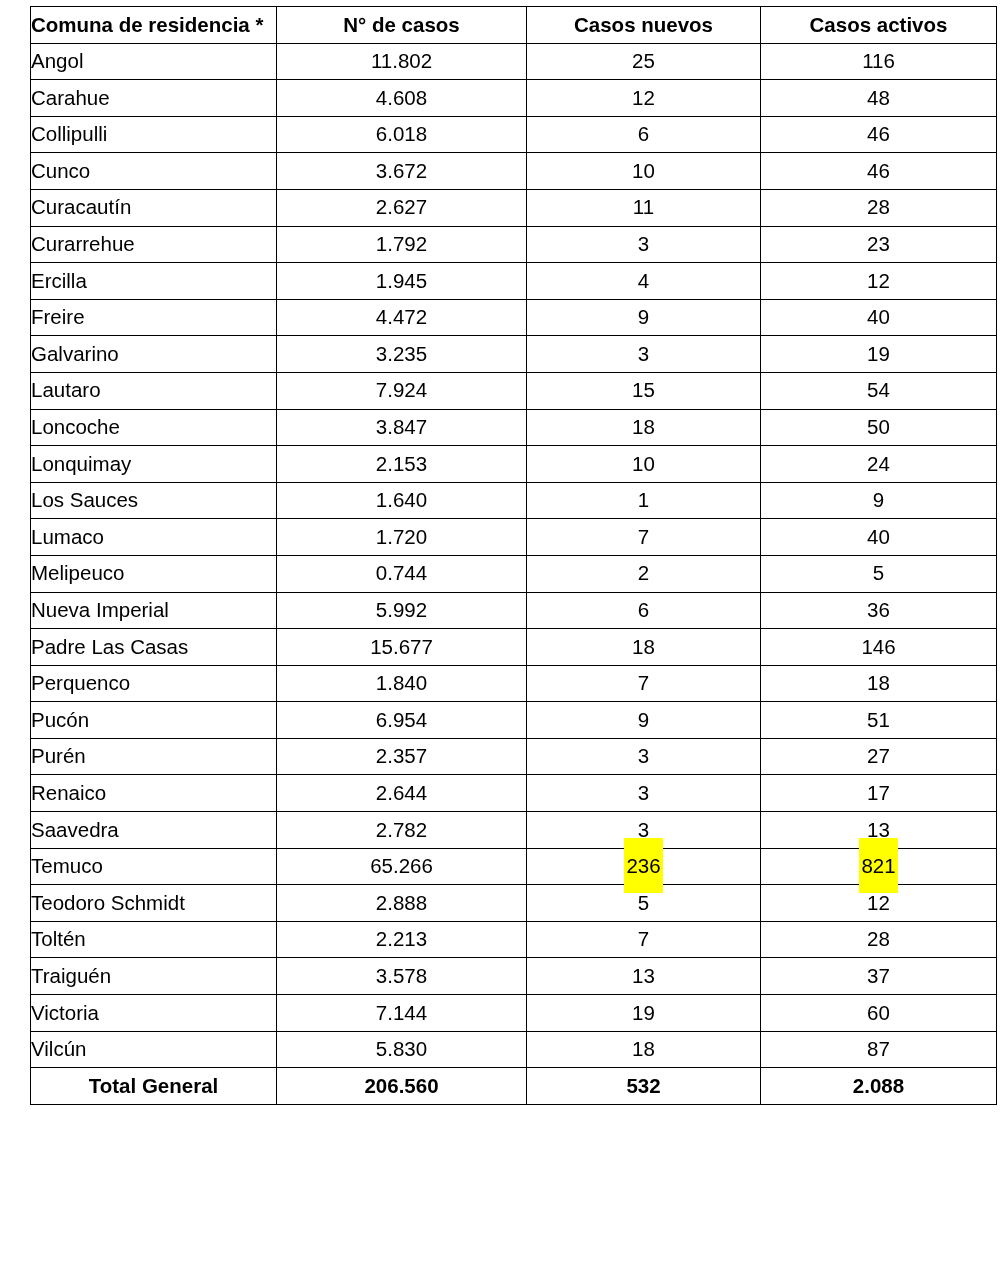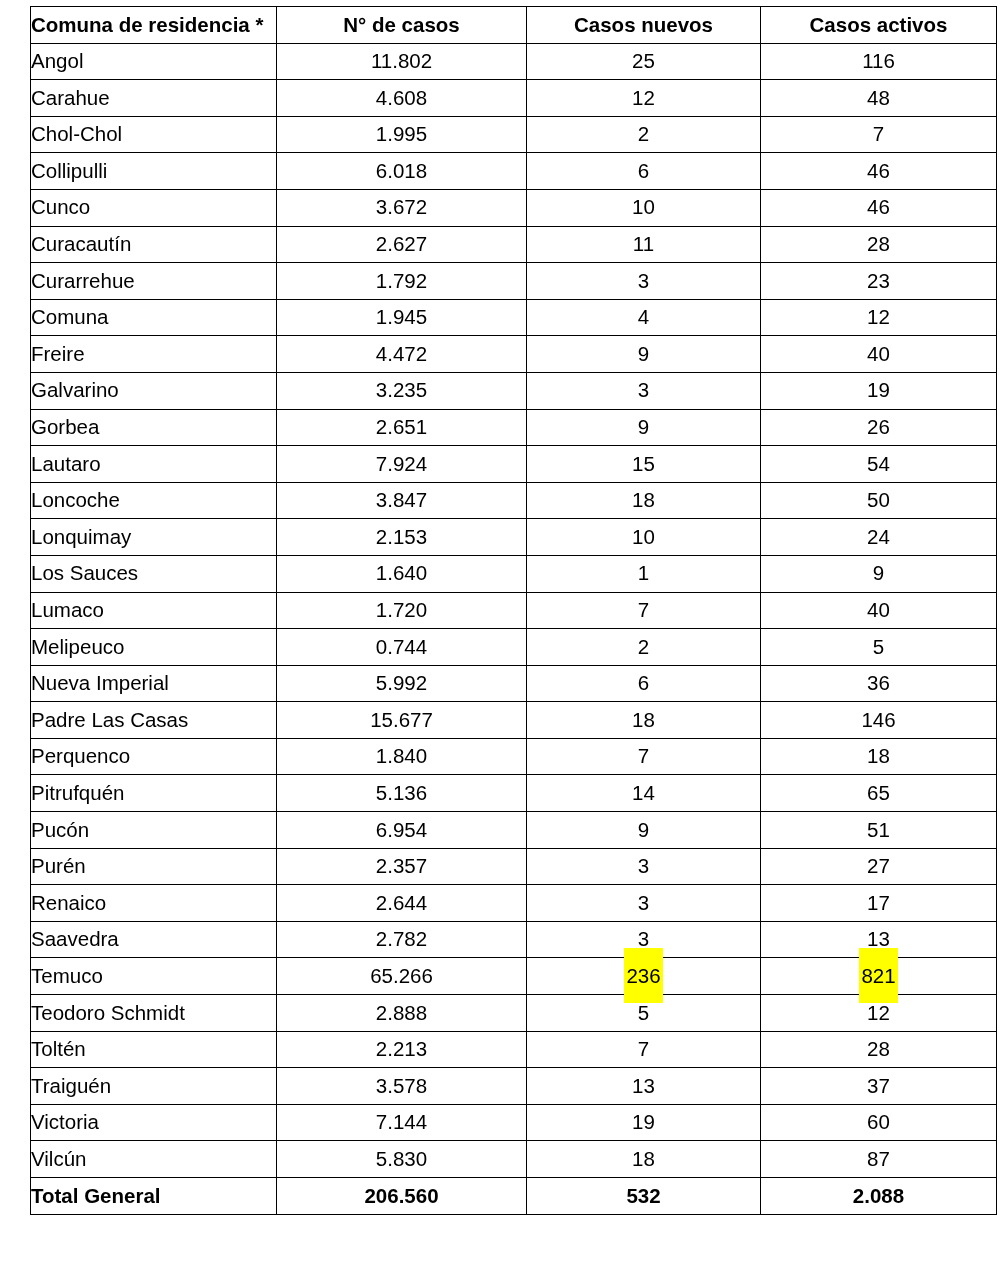--- a/index.html
+++ b/index.html
@@ -57,20 +57,21 @@
   td.comuna {
     text-align: left;
     padding-left: 9px;
     font-weight: normal;
   }
   td.num {
     text-align: center;
   }
   tr.total td {
     font-weight: bold;
+    text-align: center;
   }
   .hl {
     background: #ffff00;
     padding: 16px 2px;
   }
 </style>
 </head>
 <body>
 
 <div class="page">
@@ -96,26 +97,20 @@
           <td class="num">25</td>
           <td class="num">116</td>
         </tr>
         <tr>
           <td class="comuna">Carahue</td>
           <td class="num">4.608</td>
           <td class="num">12</td>
           <td class="num">48</td>
         </tr>
         <tr>
-          <td class="comuna">Chol-Chol</td>
-          <td class="num">1.995</td>
-          <td class="num">2</td>
-          <td class="num">7</td>
-        </tr>
-        <tr>
           <td class="comuna">Collipulli</td>
           <td class="num">6.018</td>
           <td class="num">6</td>
           <td class="num">46</td>
         </tr>
         <tr>
           <td class="comuna">Cunco</td>
           <td class="num">3.672</td>
           <td class="num">10</td>
           <td class="num">46</td>
@@ -126,44 +121,38 @@
           <td class="num">11</td>
           <td class="num">28</td>
         </tr>
         <tr>
           <td class="comuna">Curarrehue</td>
           <td class="num">1.792</td>
           <td class="num">3</td>
           <td class="num">23</td>
         </tr>
         <tr>
-          <td class="comuna">Comuna</td>
+          <td class="comuna">Ercilla</td>
           <td class="num">1.945</td>
           <td class="num">4</td>
           <td class="num">12</td>
         </tr>
         <tr>
           <td class="comuna">Freire</td>
           <td class="num">4.472</td>
           <td class="num">9</td>
           <td class="num">40</td>
         </tr>
         <tr>
           <td class="comuna">Galvarino</td>
           <td class="num">3.235</td>
           <td class="num">3</td>
           <td class="num">19</td>
         </tr>
         <tr>
-          <td class="comuna">Gorbea</td>
-          <td class="num">2.651</td>
-          <td class="num">9</td>
-          <td class="num">26</td>
-        </tr>
-        <tr>
           <td class="comuna">Lautaro</td>
           <td class="num">7.924</td>
           <td class="num">15</td>
           <td class="num">54</td>
         </tr>
         <tr>
           <td class="comuna">Loncoche</td>
           <td class="num">3.847</td>
           <td class="num">18</td>
           <td class="num">50</td>
@@ -202,26 +191,20 @@
           <td class="comuna">Padre Las Casas</td>
           <td class="num">15.677</td>
           <td class="num">18</td>
           <td class="num">146</td>
         </tr>
         <tr>
           <td class="comuna">Perquenco</td>
           <td class="num">1.840</td>
           <td class="num">7</td>
           <td class="num">18</td>
-        </tr>
-        <tr>
-          <td class="comuna">Pitrufquén</td>
-          <td class="num">5.136</td>
-          <td class="num">14</td>
-          <td class="num">65</td>
         </tr>
         <tr>
           <td class="comuna">Pucón</td>
           <td class="num">6.954</td>
           <td class="num">9</td>
           <td class="num">51</td>
         </tr>
         <tr>
           <td class="comuna">Purén</td>
           <td class="num">2.357</td>

